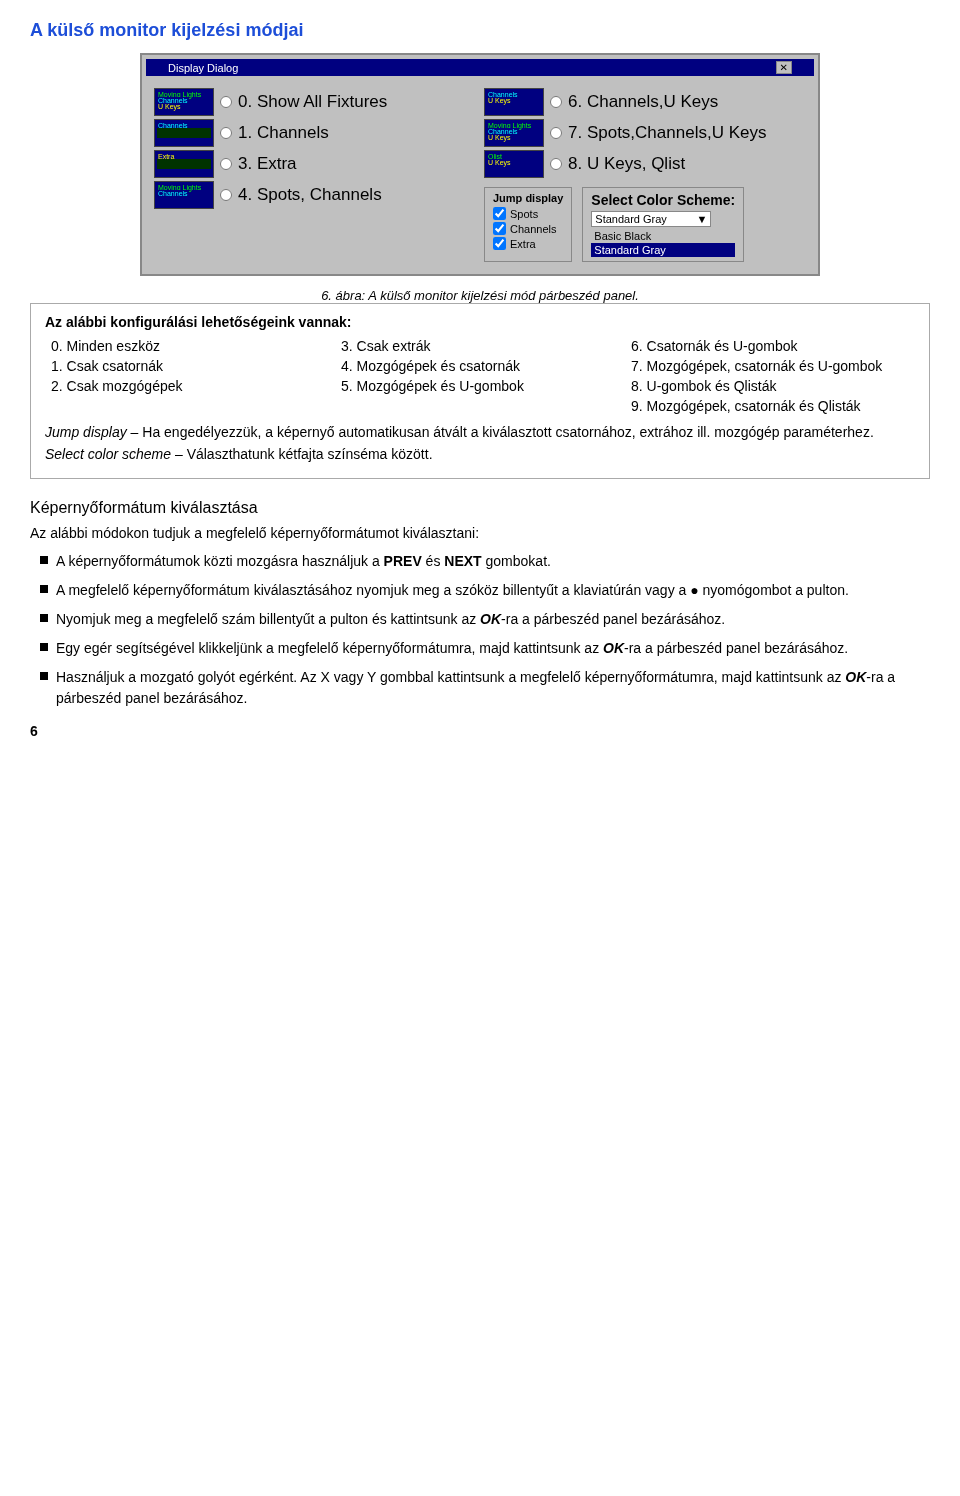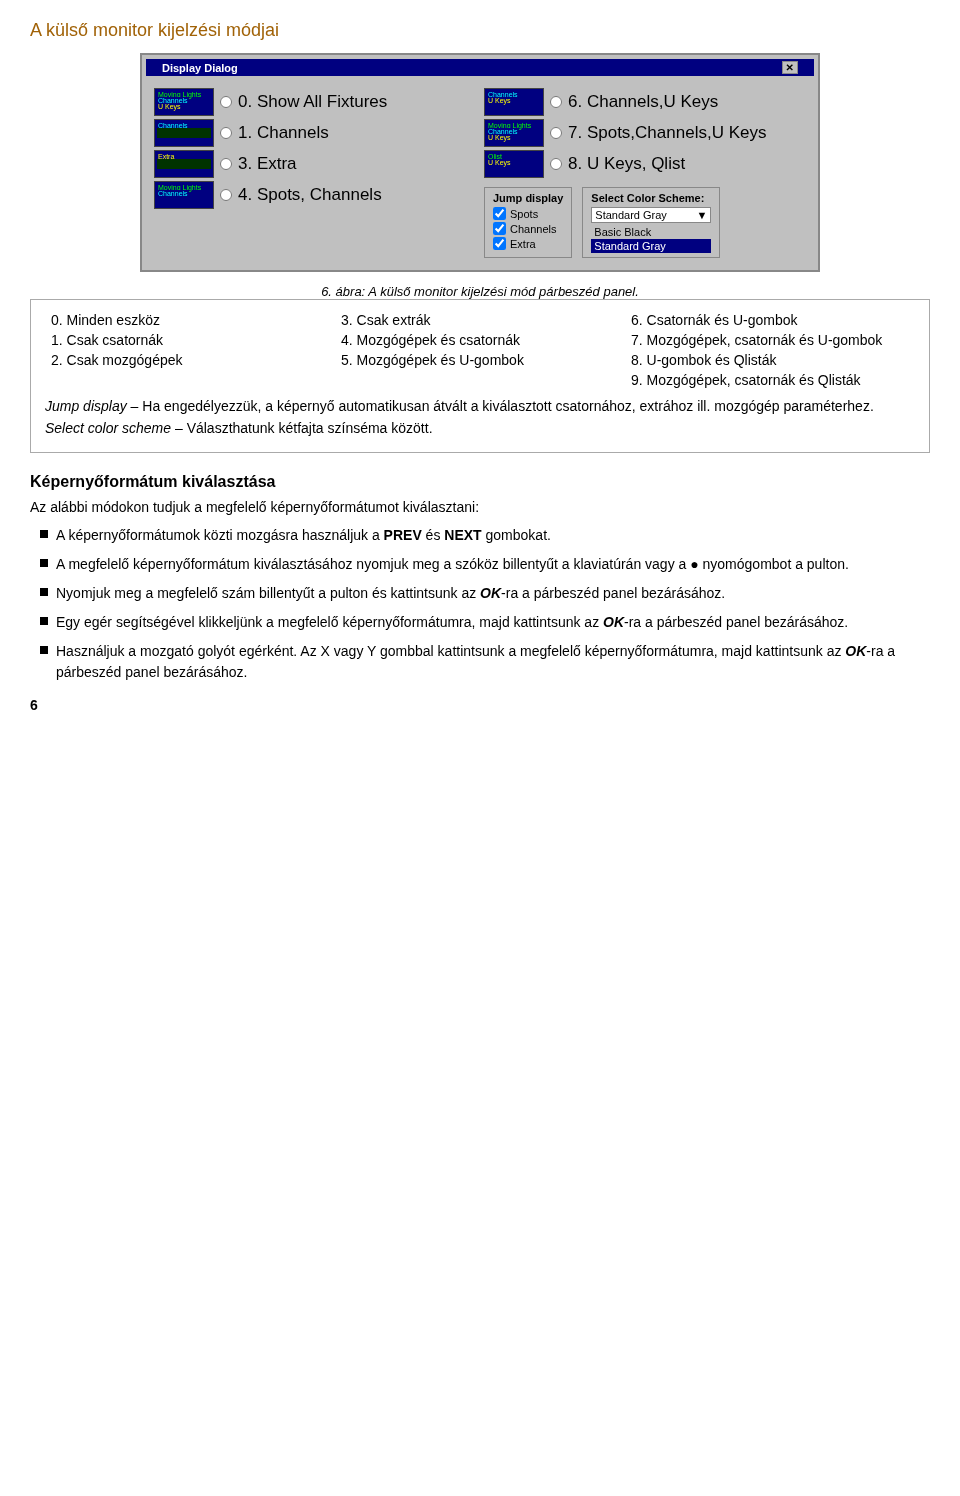--- a/index.html
+++ b/index.html
@@ -7,42 +7,42 @@
       font-family: Arial, Helvetica, sans-serif;
       font-size: 14px;
       background: #fff;
       color: #000;
       width: 960px;
       padding: 20px 30px 30px 30px;
     }
 
     h1.page-title {
       font-size: 18px;
-      font-weight: normal;
-      color: #a16207;
+      font-weight: bold;
+      color: #1d4ed8;
       margin-bottom: 12px;
     }
 
     
     .dialog-wrapper {
       border: 2px solid #888;
       background: #c0c0c0;
       padding: 4px;
       margin-bottom: 12px;
       width: 680px;
       margin-left: auto;
       margin-right: auto;
     }
 
     .dialog-titlebar {
       background: #000080;
       color: #fff;
       font-size: 11px;
-      font-weight: bold;
-      padding: 2px 16px;
+      font-weight: normal;
+      padding: 2px 22px;
       display: flex;
       justify-content: space-between;
       align-items: center;
       margin-bottom: 4px;
     }
 
     .dialog-titlebar-close {
       background: #c0c0c0;
       color: #000;
       border: 1px solid #888;
@@ -143,21 +143,21 @@
     }
 
     .color-scheme-box {
       border: 1px solid #888;
       padding: 4px 8px;
       background: #c0c0c0;
       font-size: 11px;
     }
 
     .color-scheme-box .box-title {
-      font-size: 11px;
+      font-size: 14px;
       font-weight: bold;
       margin-bottom: 3px;
     }
 
     .cs-dropdown {
       background: #fff;
       border: 1px solid #888;
       padding: 1px 3px;
       font-size: 11px;
       width: 120px;
@@ -222,21 +222,21 @@
     .select-color-desc {
       font-size: 14px;
       margin-bottom: 8px;
     }
 
     em.italic { font-style: italic; }
 
     
     .section-title {
       font-size: 16px;
-      font-weight: bold;
+      font-weight: normal;
       margin-bottom: 8px;
     }
 
     .bullet-list {
       list-style: none;
       padding: 0;
       margin: 0 0 0 10px;
     }
 
     .bullet-list li {
@@ -420,20 +420,21 @@
           <div class="cs-item selected">Standard Gray</div>
         </div>
       </div>
     </div>
   </div>
 </div>
 
 <p class="caption">6. ábra: A külső monitor kijelzési mód párbeszéd panel.</p>
 
 <div class="content-section">
+  <p class="config-header">Az alábbi konfigurálási lehetőségeink vannak:</p>
 
   <table class="config-table">
     <tbody>
         <tr>
       <td>0. Minden eszköz</td>
       <td>3. Csak extrák</td>
       <td>6. Csatornák és U-gombok</td>
     </tr>
     <tr>
       <td>1. Csak csatornák</td>

